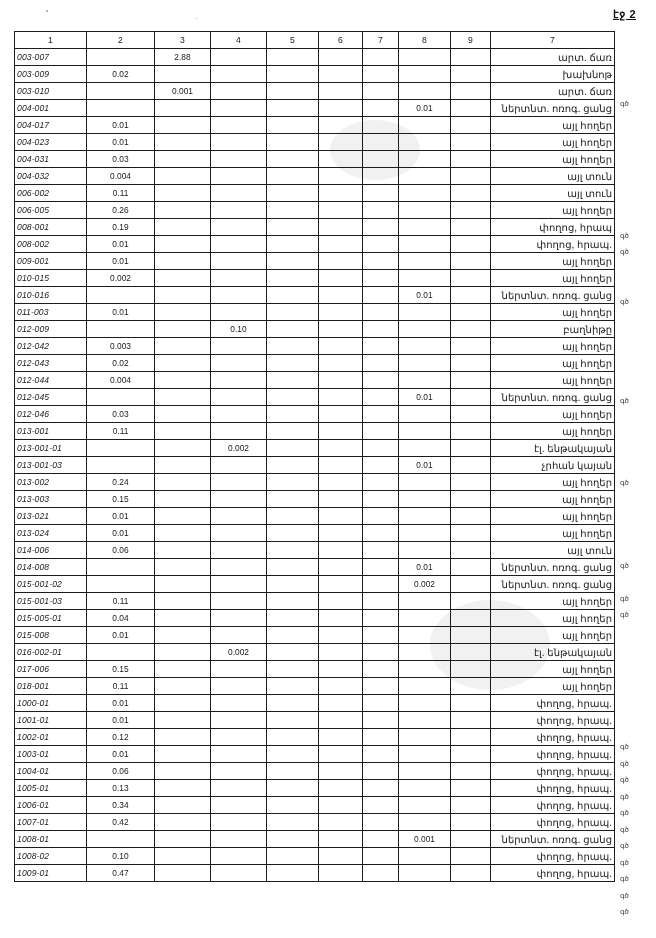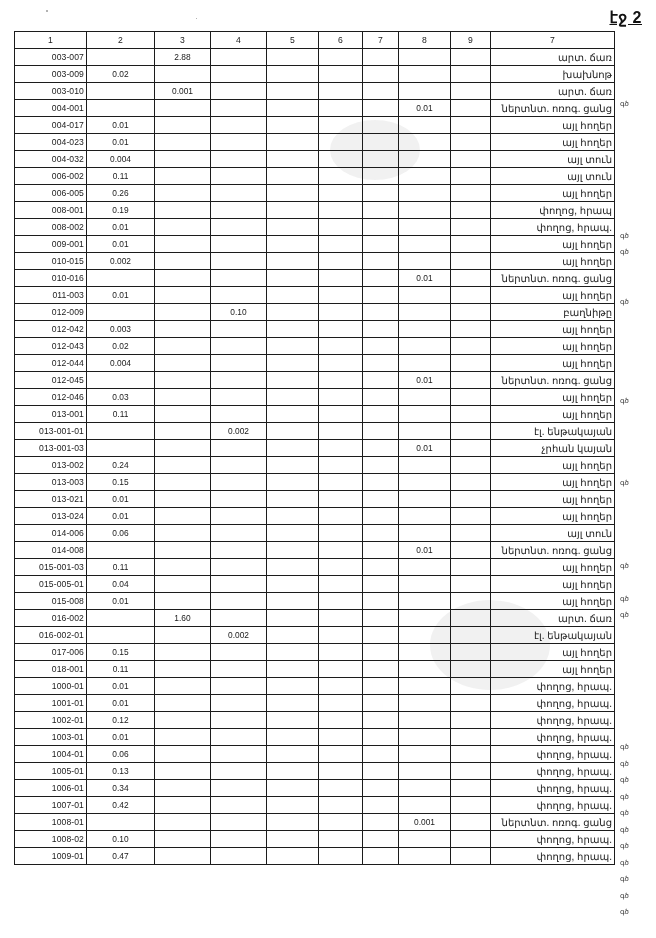--- a/index.html
+++ b/index.html
@@ -17,22 +17,22 @@
   }
   .page {
     position: relative;
     width: 656px;
     height: 938px;
     box-sizing: border-box;
   }
   .page-header {
     position: absolute;
     top: 8px;
-    right: 14px;
-    font-size: 16px;
+    right: 20px;
+    font-size: 11px;
     font-weight: bold;
     letter-spacing: 0.5px;
     color: #111;
     text-decoration: underline;
   }
   .speck {
     position: absolute;
     background: #9a9a9a;
     border-radius: 50%;
   }
@@ -68,24 +68,25 @@
   col.c8 { width: 52px; }
   col.c9 { width: 40px; }
   col.c10 { width: 124px; }
 
   thead td {
     text-align: center;
     font-size: 8.6px;
     height: 15px;
   }
   td.code {
-    text-align: right;
+    text-align: left;
     padding-left: 3px;
     font-size: 8.6px;
     letter-spacing: 0.1px;
+    font-style: italic;
   }
   td.num {
     text-align: center;
     font-size: 8.4px;
   }
   td.desc {
     text-align: right;
     padding-left: 3px;
     font-size: 10px;
   }
@@ -210,20 +211,32 @@
             <td class="num"></td>
             <td class="num"></td>
             <td class="num"></td>
             <td class="num"></td>
             <td class="num"></td>
             <td class="num"></td>
             <td class="num"></td>
             <td class="desc">այլ հողեր</td>
           </tr>
           <tr>
+            <td class="code">004-031</td>
+            <td class="num">0.03</td>
+            <td class="num"></td>
+            <td class="num"></td>
+            <td class="num"></td>
+            <td class="num"></td>
+            <td class="num"></td>
+            <td class="num"></td>
+            <td class="num"></td>
+            <td class="desc">այլ հողեր</td>
+          </tr>
+          <tr>
             <td class="code">004-032</td>
             <td class="num">0.004</td>
             <td class="num"></td>
             <td class="num"></td>
             <td class="num"></td>
             <td class="num"></td>
             <td class="num"></td>
             <td class="num"></td>
             <td class="num"></td>
             <td class="desc">այլ տուն</td>
@@ -498,20 +511,32 @@
             <td class="num"></td>
             <td class="num"></td>
             <td class="num"></td>
             <td class="num"></td>
             <td class="num"></td>
             <td class="num">0.01</td>
             <td class="num"></td>
             <td class="desc">ներտնտ. ոռոգ. ցանց</td>
           </tr>
           <tr>
+            <td class="code">015-001-02</td>
+            <td class="num"></td>
+            <td class="num"></td>
+            <td class="num"></td>
+            <td class="num"></td>
+            <td class="num"></td>
+            <td class="num"></td>
+            <td class="num">0.002</td>
+            <td class="num"></td>
+            <td class="desc">ներտնտ. ոռոգ. ցանց</td>
+          </tr>
+          <tr>
             <td class="code">015-001-03</td>
             <td class="num">0.11</td>
             <td class="num"></td>
             <td class="num"></td>
             <td class="num"></td>
             <td class="num"></td>
             <td class="num"></td>
             <td class="num"></td>
             <td class="num"></td>
             <td class="desc">այլ հողեր</td>
@@ -532,32 +557,20 @@
             <td class="code">015-008</td>
             <td class="num">0.01</td>
             <td class="num"></td>
             <td class="num"></td>
             <td class="num"></td>
             <td class="num"></td>
             <td class="num"></td>
             <td class="num"></td>
             <td class="num"></td>
             <td class="desc">այլ հողեր</td>
-          </tr>
-          <tr>
-            <td class="code">016-002</td>
-            <td class="num"></td>
-            <td class="num">1.60</td>
-            <td class="num"></td>
-            <td class="num"></td>
-            <td class="num"></td>
-            <td class="num"></td>
-            <td class="num"></td>
-            <td class="num"></td>
-            <td class="desc">արտ. ճառ</td>
           </tr>
           <tr>
             <td class="code">016-002-01</td>
             <td class="num"></td>
             <td class="num"></td>
             <td class="num">0.002</td>
             <td class="num"></td>
             <td class="num"></td>
             <td class="num"></td>
             <td class="num"></td>

